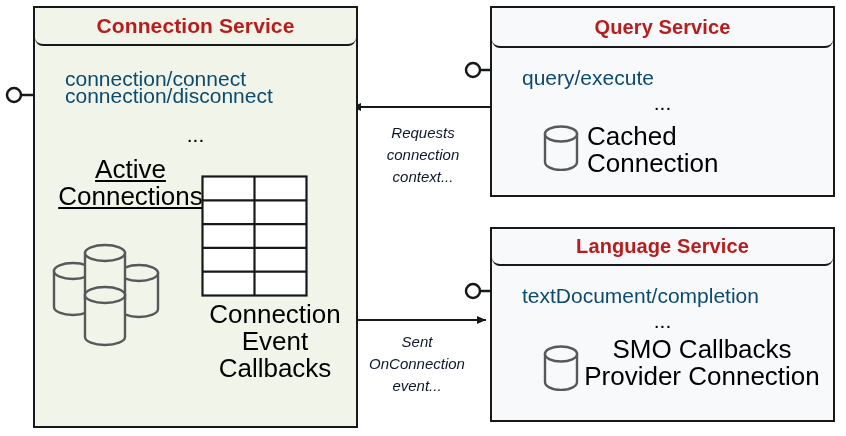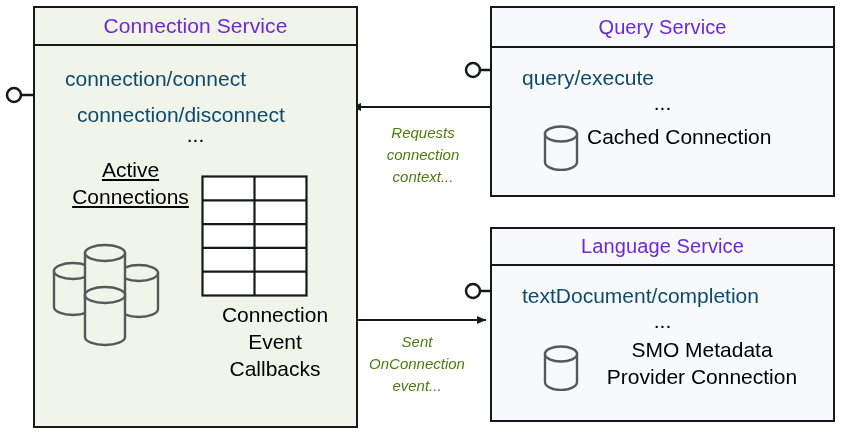--- a/index.html
+++ b/index.html
@@ -34,26 +34,27 @@
     background: #f8f9fb;
   }
   .component.cream {
     background: #f1f4e8;
   }
   .comp-header {
     box-sizing: border-box;
     width: 100%;
     border-bottom: 2px solid #17181a;
     text-align: center;
-    font-weight: normal;
-    color: #6d28d9;
+    font-weight: bold;
+    color: #b91c1c;
     letter-spacing: .1px;
     display: flex;
     align-items: center;
     justify-content: center;
+    border-radius: 8px;
   }
   .comp-body {
     position: relative;
     box-sizing: border-box;
     width: 100%;
   }
 
   
   #connection-service { left: 33px; top: 6px; width: 325px; height: 422px; }
   #connection-service > .comp-header { height: 38px; font-size: 21px; }
@@ -81,38 +82,38 @@
     position: absolute;
     color: #000000;
     font-size: 21px;
     line-height: 22px;
     white-space: nowrap;
     text-align: center;
   }
   .label-text {
     position: absolute;
     color: #000000;
-    font-size: 21px;
+    font-size: 26px;
     line-height: 27px;
     text-align: center;
     white-space: pre-line;
   }
   .edge-label {
     position: absolute;
-    color: #4d7c0f;
+    color: #0f172a;
     font-size: 15px;
     font-style: italic;
     line-height: 22px;
     text-align: center;
     white-space: pre-line;
   }
 
   
   #cs-op-connect   { left: 30px; top: 19px; }
-  #cs-op-disconnect{ left: 30px; top: 55px; margin-left: 12px; }
+  #cs-op-disconnect{ left: 30px; top: 36px; }
   #cs-ellipsis     { left: 0;    top: 78px; width: 321px; }
   #cs-active-label { left: 8px;  top: 110px; width: 175px; text-decoration: underline; }
   #cs-callbacks-label { left: 160px; top: 255px; width: 160px; }
 
   
   #qs-op-execute { left: 30px; top: 16px; }
   #qs-ellipsis   { left: 0; top: 44px; width: 341px; }
   #qs-cached-label { left: 95px; top: 75px; width: 220px; text-align: left; }
 
   
@@ -239,21 +240,21 @@
   </svg>
 
   <div class="component" id="language-service">
     <div class="comp-header">Language Service</div>
     <div class="comp-body">
 
       <div class="op-text" id="ls-op-completion">textDocument/completion</div>
 
       <div class="ellipsis-text" id="ls-ellipsis">...</div>
 
-      <div class="label-text" id="ls-smo-label">SMO Metadata
+      <div class="label-text" id="ls-smo-label">SMO Callbacks
 Provider Connection</div>
     </div>
   </div>
 
   <svg class="icon" id="ls-db-icon" viewBox="0 0 36 46" xmlns="http://www.w3.org/2000/svg">
     <g fill="#f8f9fb" stroke="#55595a" stroke-width="2.4">
       <path d="M 2 9 L 2 37 A 16 8 0 0 0 34 37 L 34 9 z"></path>
       <ellipse cx="18" cy="9" rx="16" ry="7.5"></ellipse>
     </g>
   </svg>

